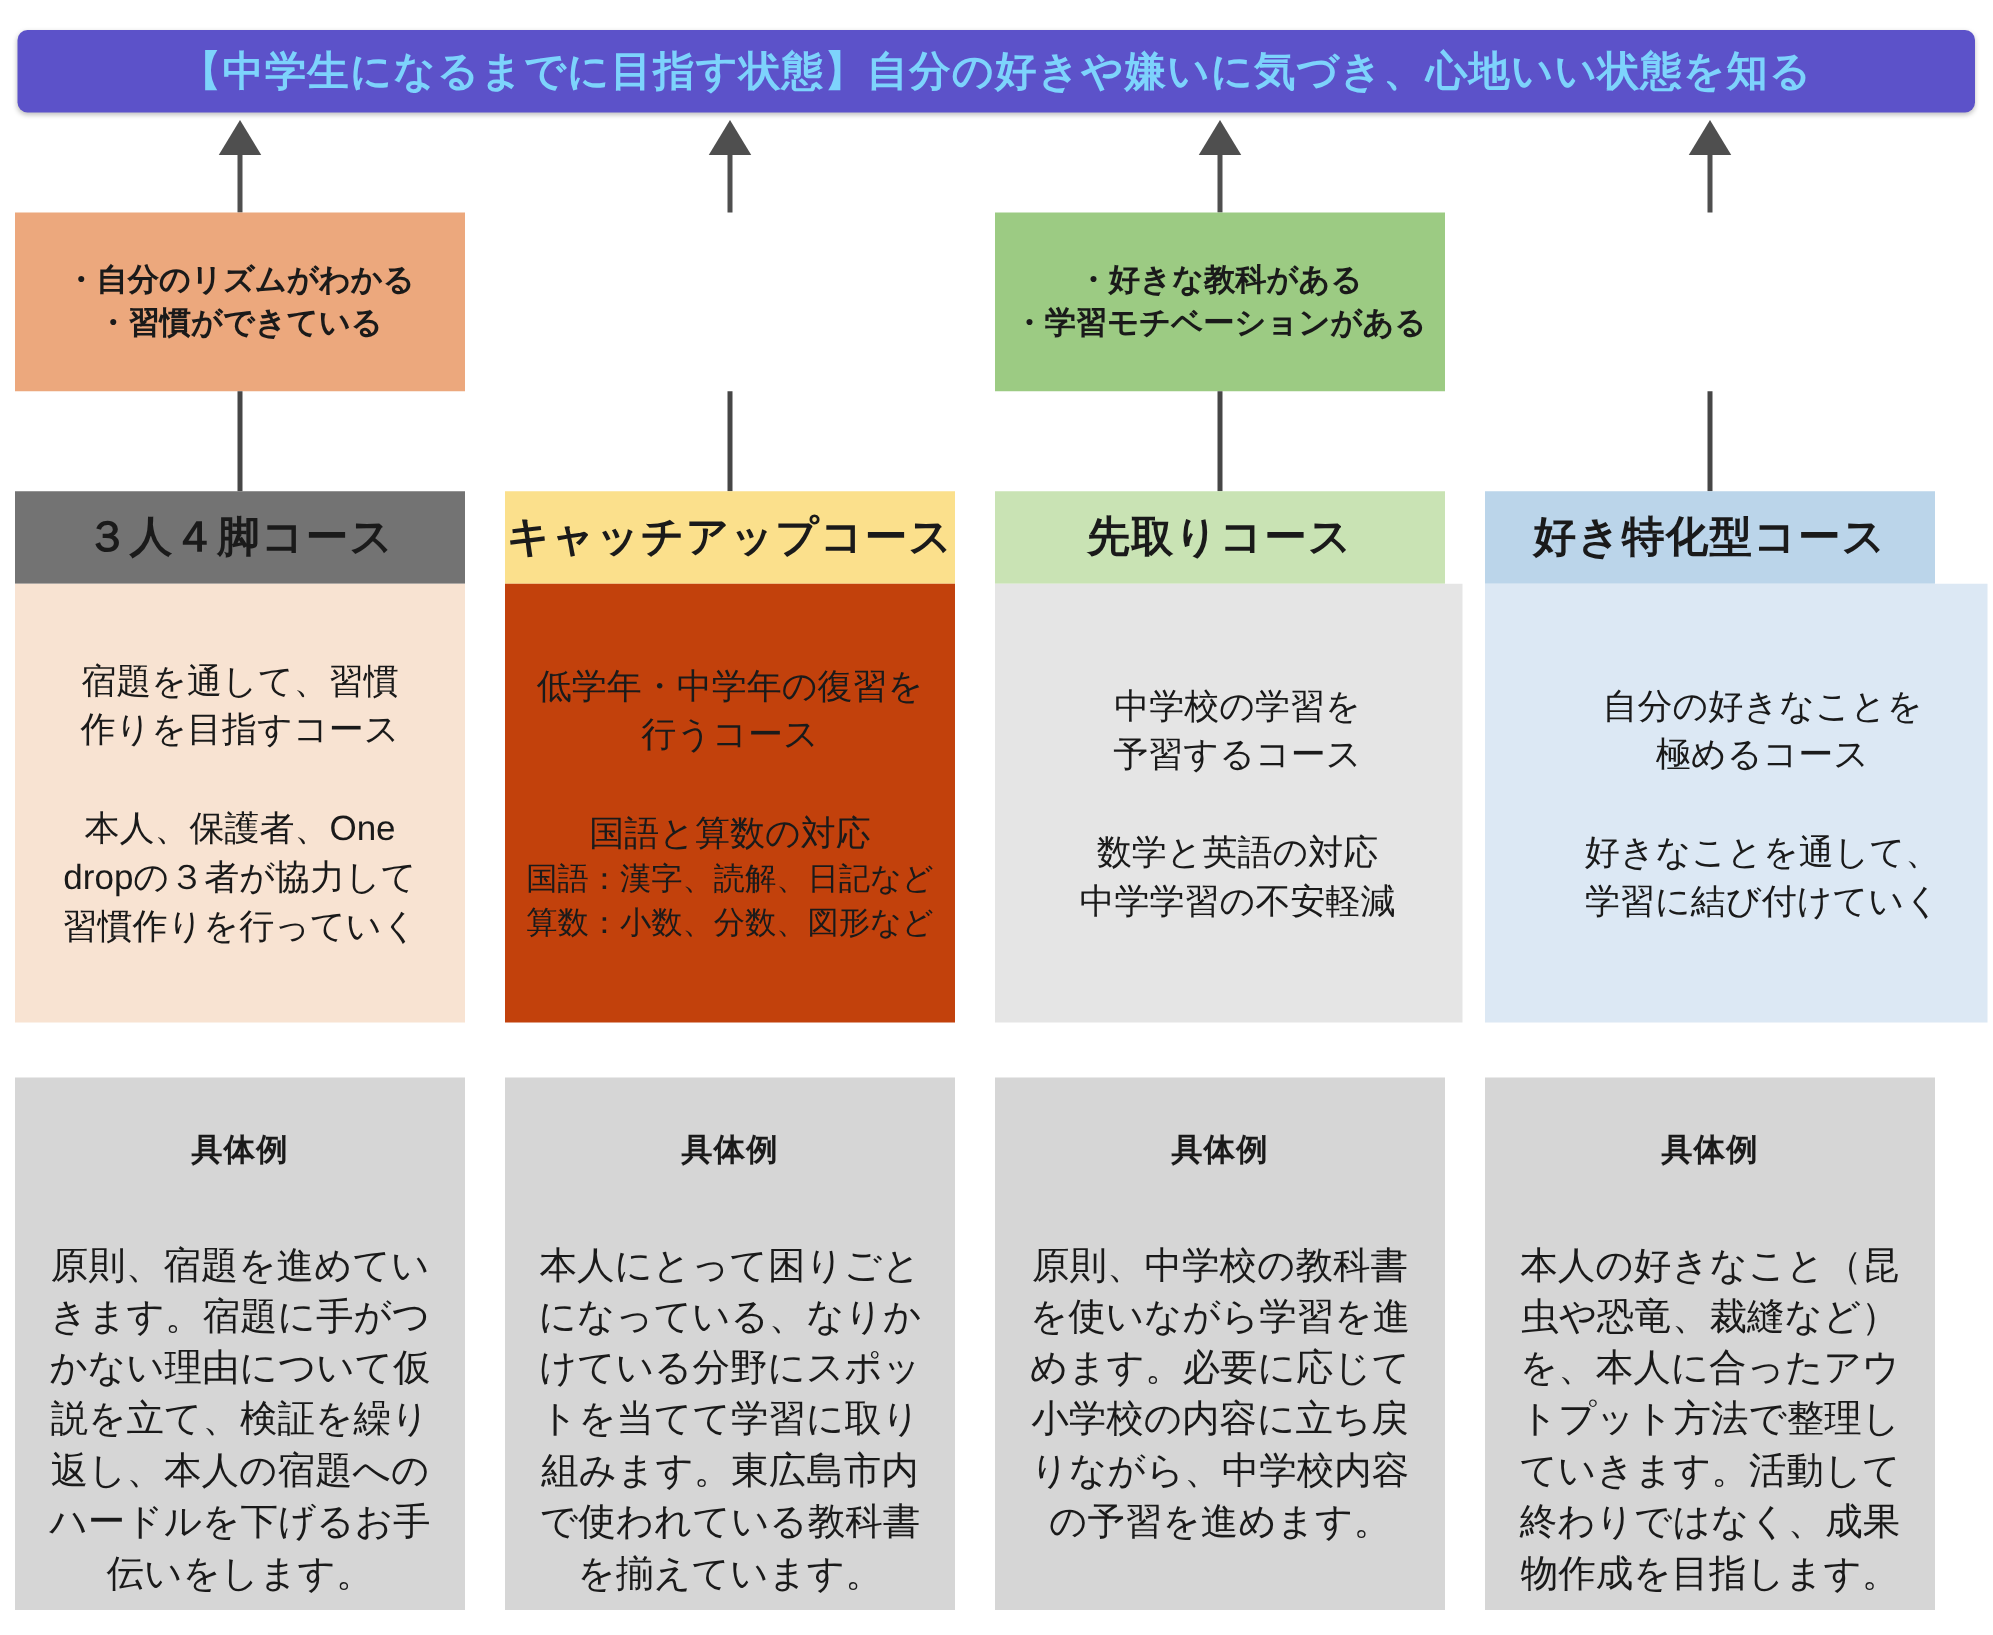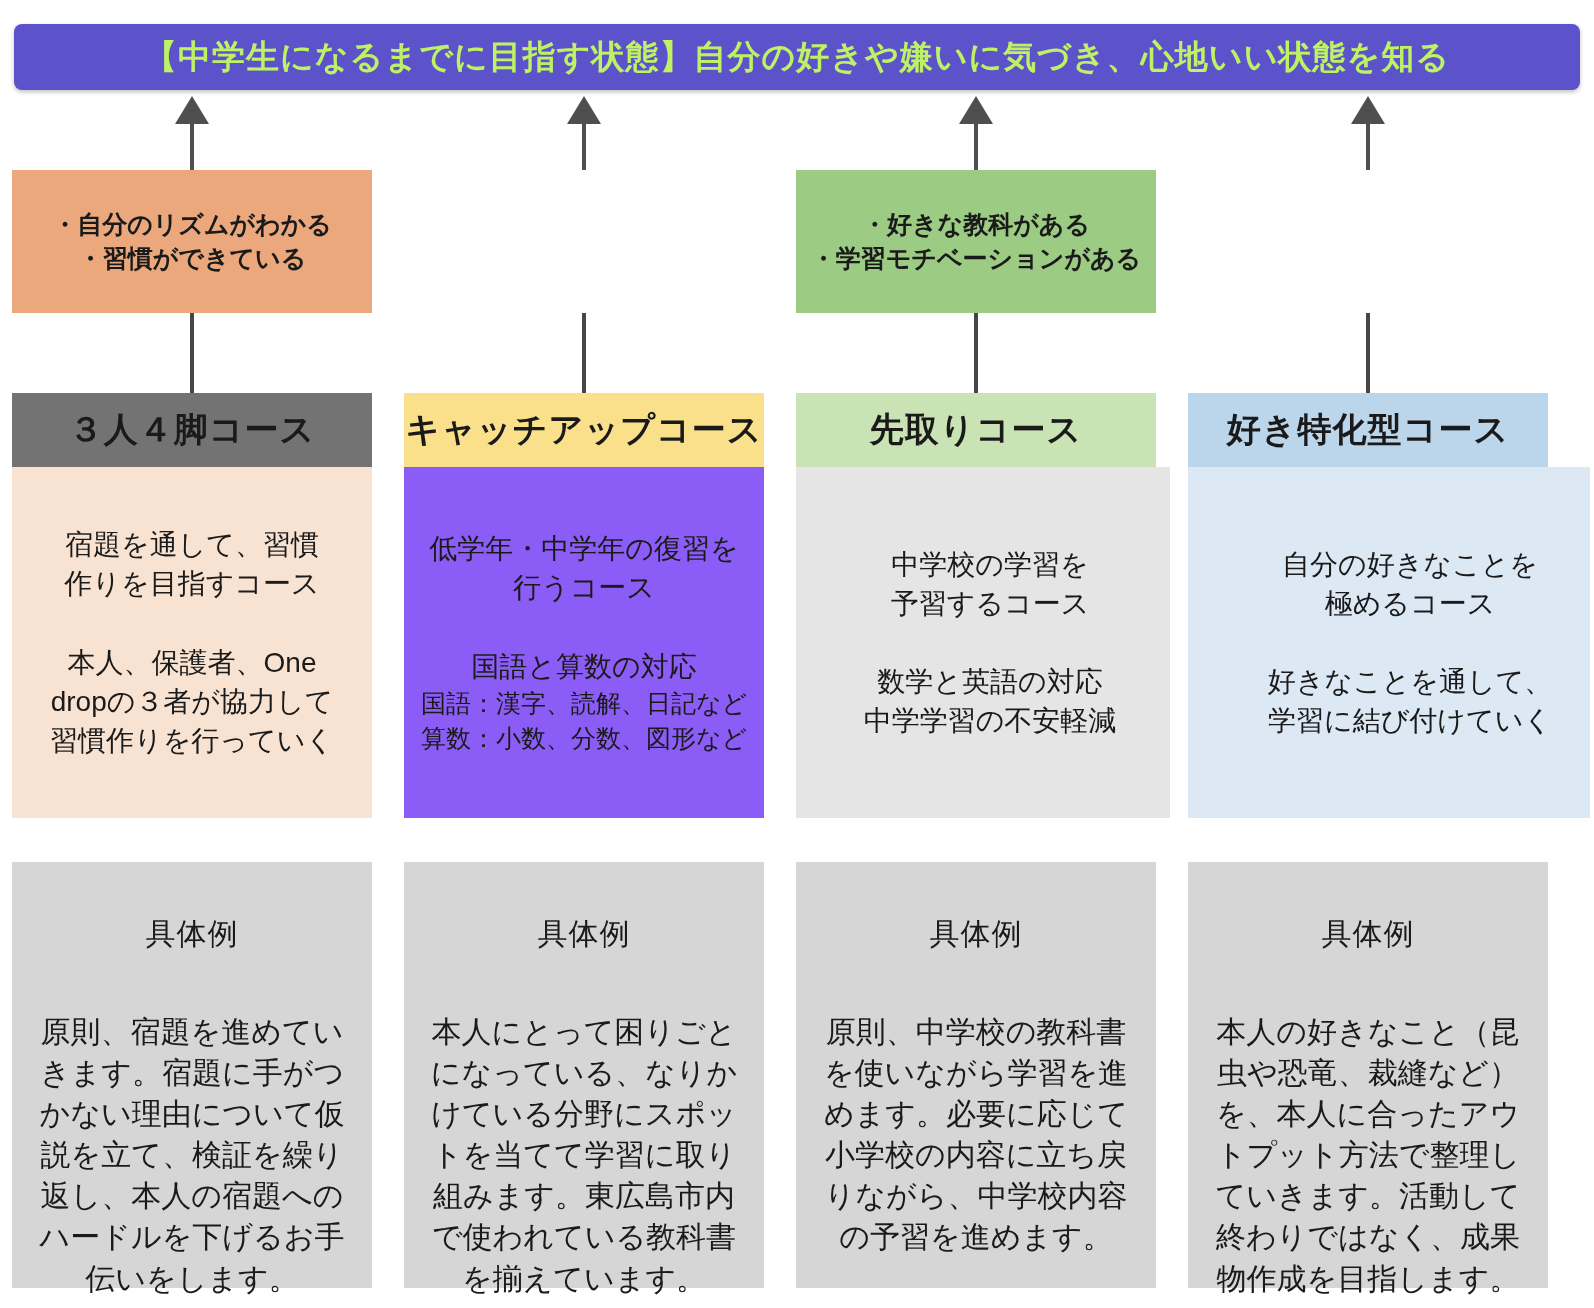--- a/index.html
+++ b/index.html
@@ -4,21 +4,21 @@
 <style>
   html,body{margin:0;padding:0;}
   body{
     width:1594px;height:1308px;position:relative;background:#ffffff;
     font-family:"Liberation Sans",sans-serif;color:#1a1a1a;
     overflow:hidden;
   }
   .banner{
     position:absolute;left:14px;top:24px;width:1566px;height:66px;
     border-radius:8px;display:flex;align-items:center;justify-content:center;
-    font-size:33px;font-weight:bold;color:#bef264;letter-spacing:1px;
+    font-size:33px;font-weight:bold;color:#7dd3fc;letter-spacing:1px;
     box-shadow:0 2px 4px rgba(0,0,0,.25);
   }
   .column{position:absolute;top:0;width:360px;height:1308px;}
   .col-0{left:12px;}
   .col-1{left:404px;}
   .col-2{left:796px;}
   .col-3{left:1188px;}
 
   .arrow-up{
     position:absolute;top:96px;left:50%;transform:translateX(-50%);
@@ -50,21 +50,21 @@
     display:flex;flex-direction:column;align-items:center;justify-content:center;
     text-align:center;
   }
   .course-body .main{font-size:28px;line-height:1.4;white-space:pre-line;font-weight:500;}
   .course-body .small{font-size:25px;line-height:1.4;white-space:pre-line;font-weight:500;}
   .example-box{
     position:absolute;top:862px;left:0;width:360px;height:426px;
     text-align:center;
   }
   .example-title{
-    margin-top:52px;font-size:30px;font-weight:400;letter-spacing:1px;
+    margin-top:41px;font-size:25px;font-weight:700;letter-spacing:1px;
   }
   .example-text{
     margin-top:56px;font-size:30px;line-height:1.37;white-space:pre-line;
     font-weight:500;
   }
 </style>
 </head>
 <body>
 
 <div class="banner" style="background: rgb(92, 82, 201);">【中学生になるまでに目指す状態】自分の好きや嫌いに気づき、心地いい状態を知る</div>
@@ -99,21 +99,21 @@
   </div>
 </div>
 
 <div class="column col-1">
   <div class="arrow-up">
     <div class="arrow-head"></div>
     <div class="arrow-shaft"></div>
   </div>
   <div class="connector"></div>
   <div class="course-header" style="background: rgb(251, 224, 140);">キャッチアップコース</div>
-  <div class="course-body" style="background: #8b5cf6;">
+  <div class="course-body" style="background: #c2410c;">
     <div class="main">低学年・中学年の復習を
 行うコース
 
 国語と算数の対応</div>
     <div class="small">国語：漢字、読解、日記など
 算数：小数、分数、図形など</div>
   </div>
   <div class="example-box" style="background: rgb(214, 214, 214);">
     <div class="example-title">具体例</div>
     <div class="example-text">本人にとって困りごと

